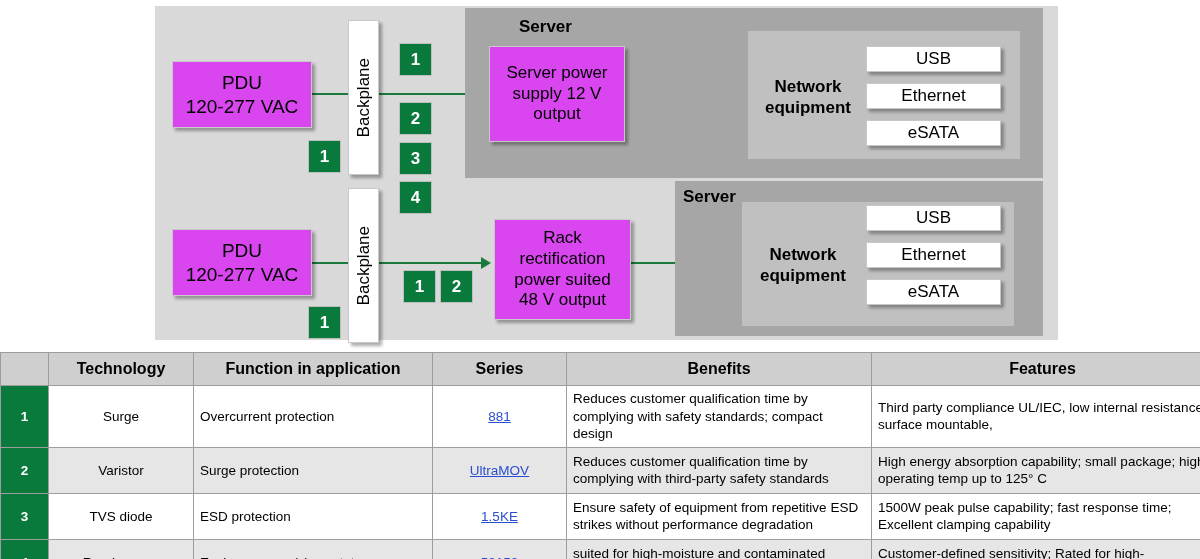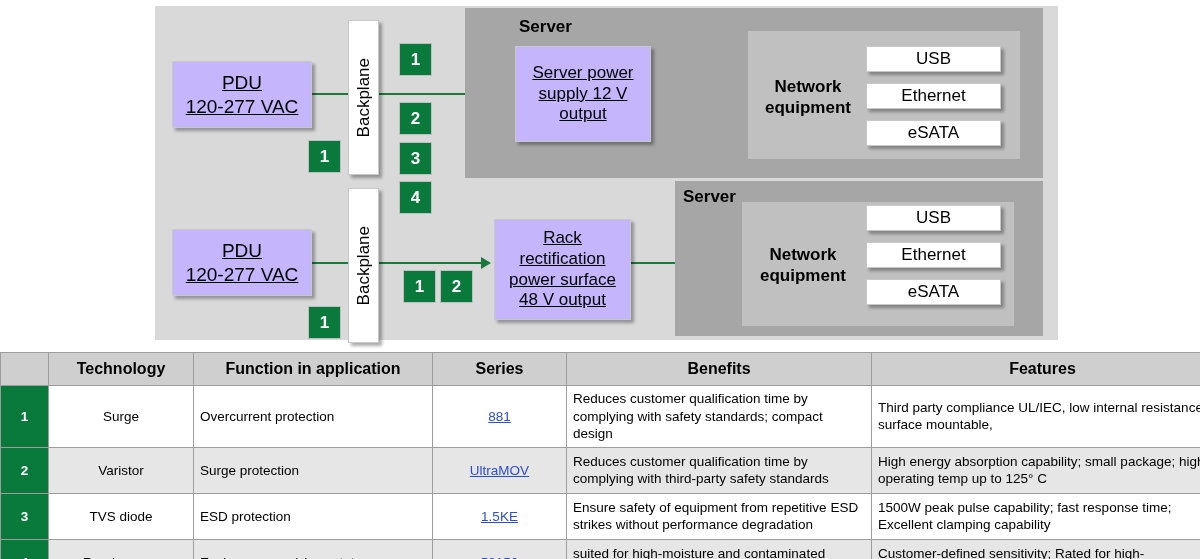--- a/index.html
+++ b/index.html
@@ -17,23 +17,23 @@
   #diagram { position:absolute; left:0; top:0; width:1200px; height:350px; }
 
   .diagram-bg {
     position:absolute; left:155px; top:6px; width:903px; height:334px;
     background:#d9d9d9;
   }
 
   .shadowbox { box-shadow:3px 3px 3px rgba(0,0,0,0.32); }
 
   .whitebox {
-    position:absolute; background:#c4b5fd; border:1px solid #c8c8c8;
-    display:flex; align-items:center; justify-content:center;
-    text-align:center; line-height:1.22;text-decoration:underline;
+    position:absolute; background:#d946ef; border:1px solid #c8c8c8;
+    display:flex; align-items:center; justify-content:center;
+    text-align:center; line-height:1.22;
   }
 
   .pdu { font-size:19px; }
   .pdu1 { left:172px; top:61px; width:140px; height:67px; }
   .pdu2 { left:172px; top:229px; width:140px; height:67px; }
 
   .backplane {
     position:absolute; background:#ffffff; border:1px solid #c8c8c8;
     display:flex; align-items:center; justify-content:center;
   }
@@ -63,21 +63,21 @@
   .server-box { position:absolute; background:#a6a6a6; }
   .srv-top { left:465px; top:8px;  width:578px; height:170px; }
   .srv-bot { left:675px; top:181px; width:368px; height:155px; }
   .server-title {
     position:absolute; font-size:17px; font-weight:bold; color:#000;
   }
   .st-top { left:519px; top:17px; }
   .st-bot { left:683px; top:187px; }
 
   .psu { font-size:17px; }
-  .psu-top { left:515px; top:46px;  width:136px; height:96px; }
+  .psu-top { left:489px; top:46px;  width:136px; height:96px; }
   .psu-bot { left:494px; top:219px; width:137px; height:101px; }
 
   
   .neteq { position:absolute; background:#c0c0c0; }
   .neteq-top { left:748px; top:31px;  width:272px; height:128px; }
   .neteq-bot { left:742px; top:202px; width:272px; height:124px; }
   .neteq-label {
     position:absolute; font-size:17px; font-weight:bold; text-align:center;
     line-height:1.25; width:110px;
   }
@@ -213,21 +213,21 @@
   <div class="port shadowbox pt-top2">Ethernet</div>
   <div class="port shadowbox pt-top3">eSATA</div>
 
   <div class="server-box srv-bot"></div>
   <div class="server-title st-bot">Server</div>
 
   <div class="whitebox shadowbox psu psu-bot">
     <div>
       <span>Rack</span><br>
       <span>rectification</span><br>
-      <span>power surface</span><br>
+      <span>power suited</span><br>
       <span>48 V output</span>
     </div>
   </div>
 
   <div class="neteq neteq-bot"></div>
   <div class="neteq-label nl-bot">
     <span>Network</span><br>
     <span>equipment</span>
   </div>
   <div class="port shadowbox pt-bot1">USB</div>

